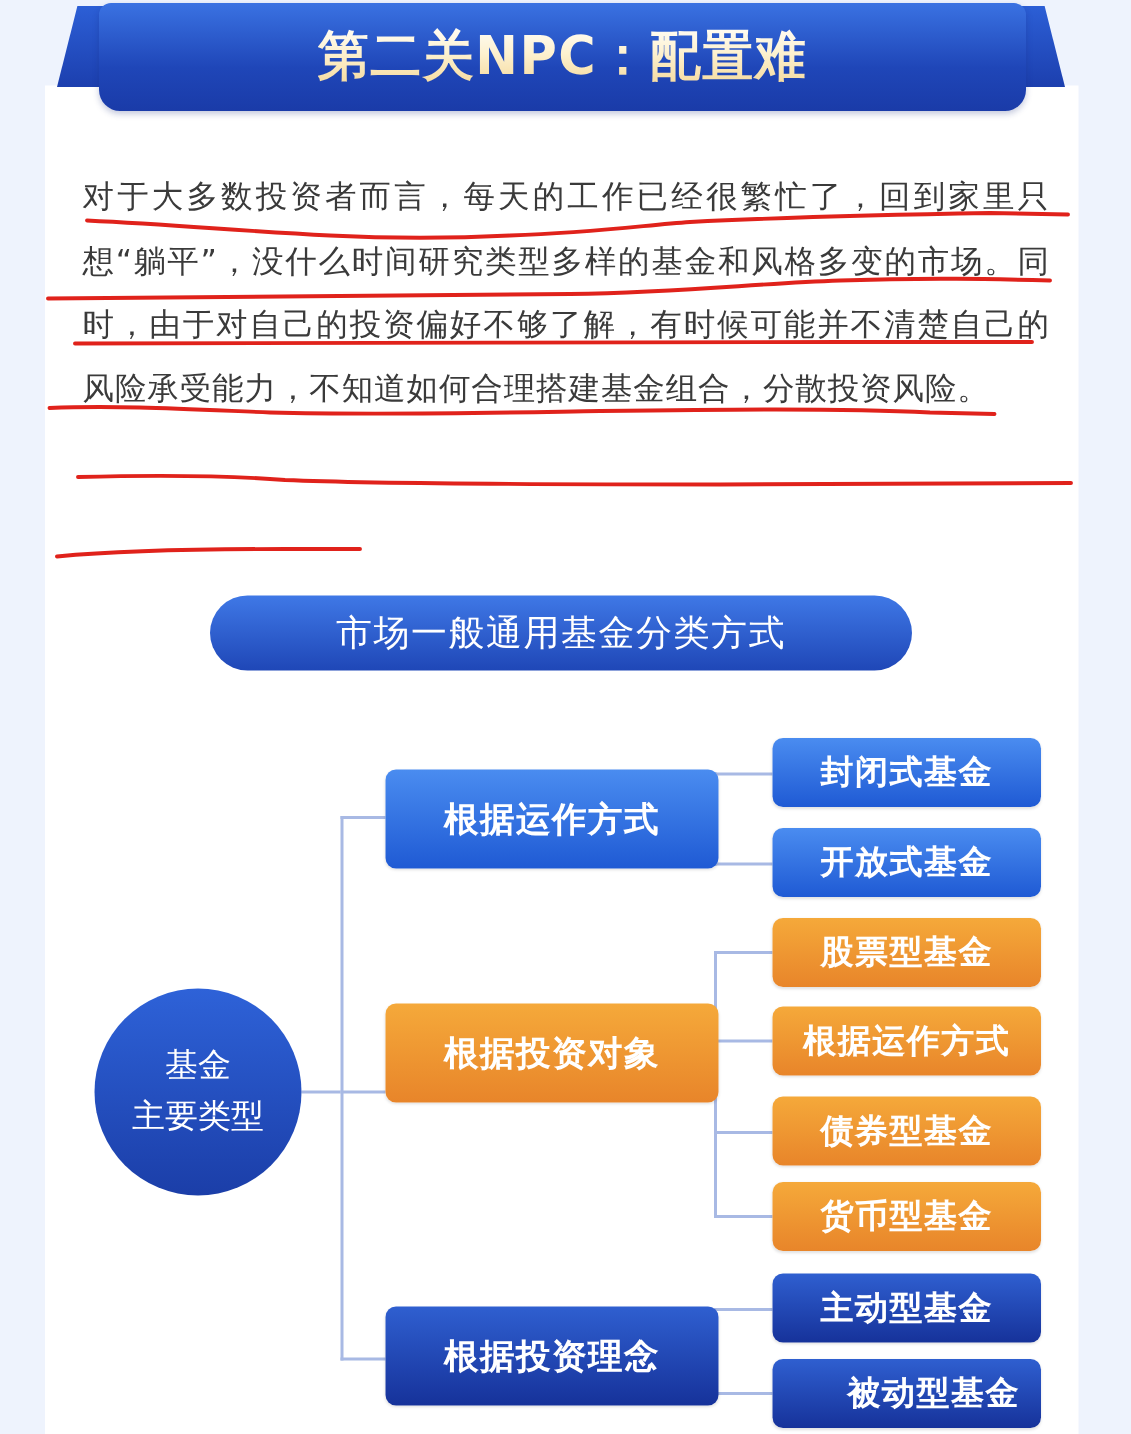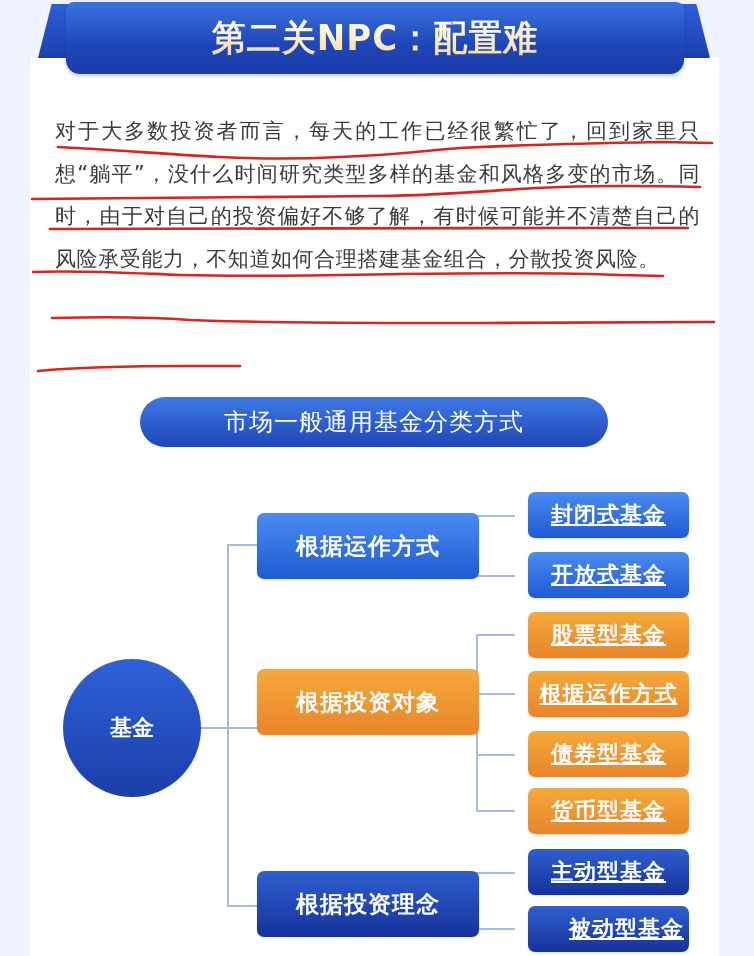--- a/index.html
+++ b/index.html
@@ -47,32 +47,32 @@
     border-radius: 25px;
     background: linear-gradient(180deg, #3f78e6 0%, #1f47b7 100%);
     display: flex; align-items: center; justify-content: center;
     color: #fff; font-size: 24px; letter-spacing: 1px;
   }
   
   .root {
     position: absolute; left: 63px; top: 659px; width: 138px; height: 138px;
     border-radius: 50%;
     background: linear-gradient(180deg, #2e62d8 0%, #1b3ea8 100%);
-    color: #fff; font-weight: bold; font-size: 22px; line-height: 34px;
+    color: #fff; font-weight: normal; font-size: 22px; line-height: 34px;
     display: flex; flex-direction: column; align-items: center; justify-content: center;
   }
   .line { position: absolute; background: #a8b9e4; }
   .node {
     position: absolute; border-radius: 7px; color: #fff;
     display: flex; align-items: center; justify-content: center;
     font-weight: bold; letter-spacing: 1px;
     box-shadow: 0 1px 2px rgba(0,0,0,0.12);
   }
   .node.l2 { left: 257px; width: 222px; height: 66px; font-size: 23px; }
-  .node.leaf { left: 528px; width: 161px; height: 46px; font-size: 22px; text-decoration: underline; }
+  .node.leaf { left: 515px; width: 179px; height: 46px; font-size: 22px; }
   .c-blue   { background: linear-gradient(180deg, #4a8cf0 0%, #1f5ad4 100%); }
   .c-orange { background: linear-gradient(180deg, #f5a93a 0%, #e8852a 100%); }
   .c-navy   { background: linear-gradient(180deg, #2f5fd0 0%, #16329a 100%); }
 </style>
 </head>
 <body>
 
 <div class="card"></div>
 
 <div class="banner-fold left"></div>
@@ -116,20 +116,21 @@
 <div class="line" style="left:476px; top:754px; width:39px; height:2px;"></div>
 <div class="line" style="left:476px; top:810px; width:39px; height:2px;"></div>
 
 <div class="line" style="left:445px; top:903px; width:31px; height:2px;"></div>
 <div class="line" style="left:476px; top:872px; width:2px; height:58px;"></div>
 <div class="line" style="left:476px; top:872px; width:39px; height:2px;"></div>
 <div class="line" style="left:476px; top:928px; width:39px; height:2px;"></div>
 
 <div class="root">
   <span>基金</span>
+  <span>主要类型</span>
 </div>
 
 <div class="node l2 c-blue" style="top:513px;">
   <span>根据运作方式</span>
 </div>
 <div class="node l2 c-orange" style="top:669px;">
   <span>根据投资对象</span>
 </div>
 <div class="node l2 c-navy" style="top:871px;">
   <span>根据投资理念</span>

